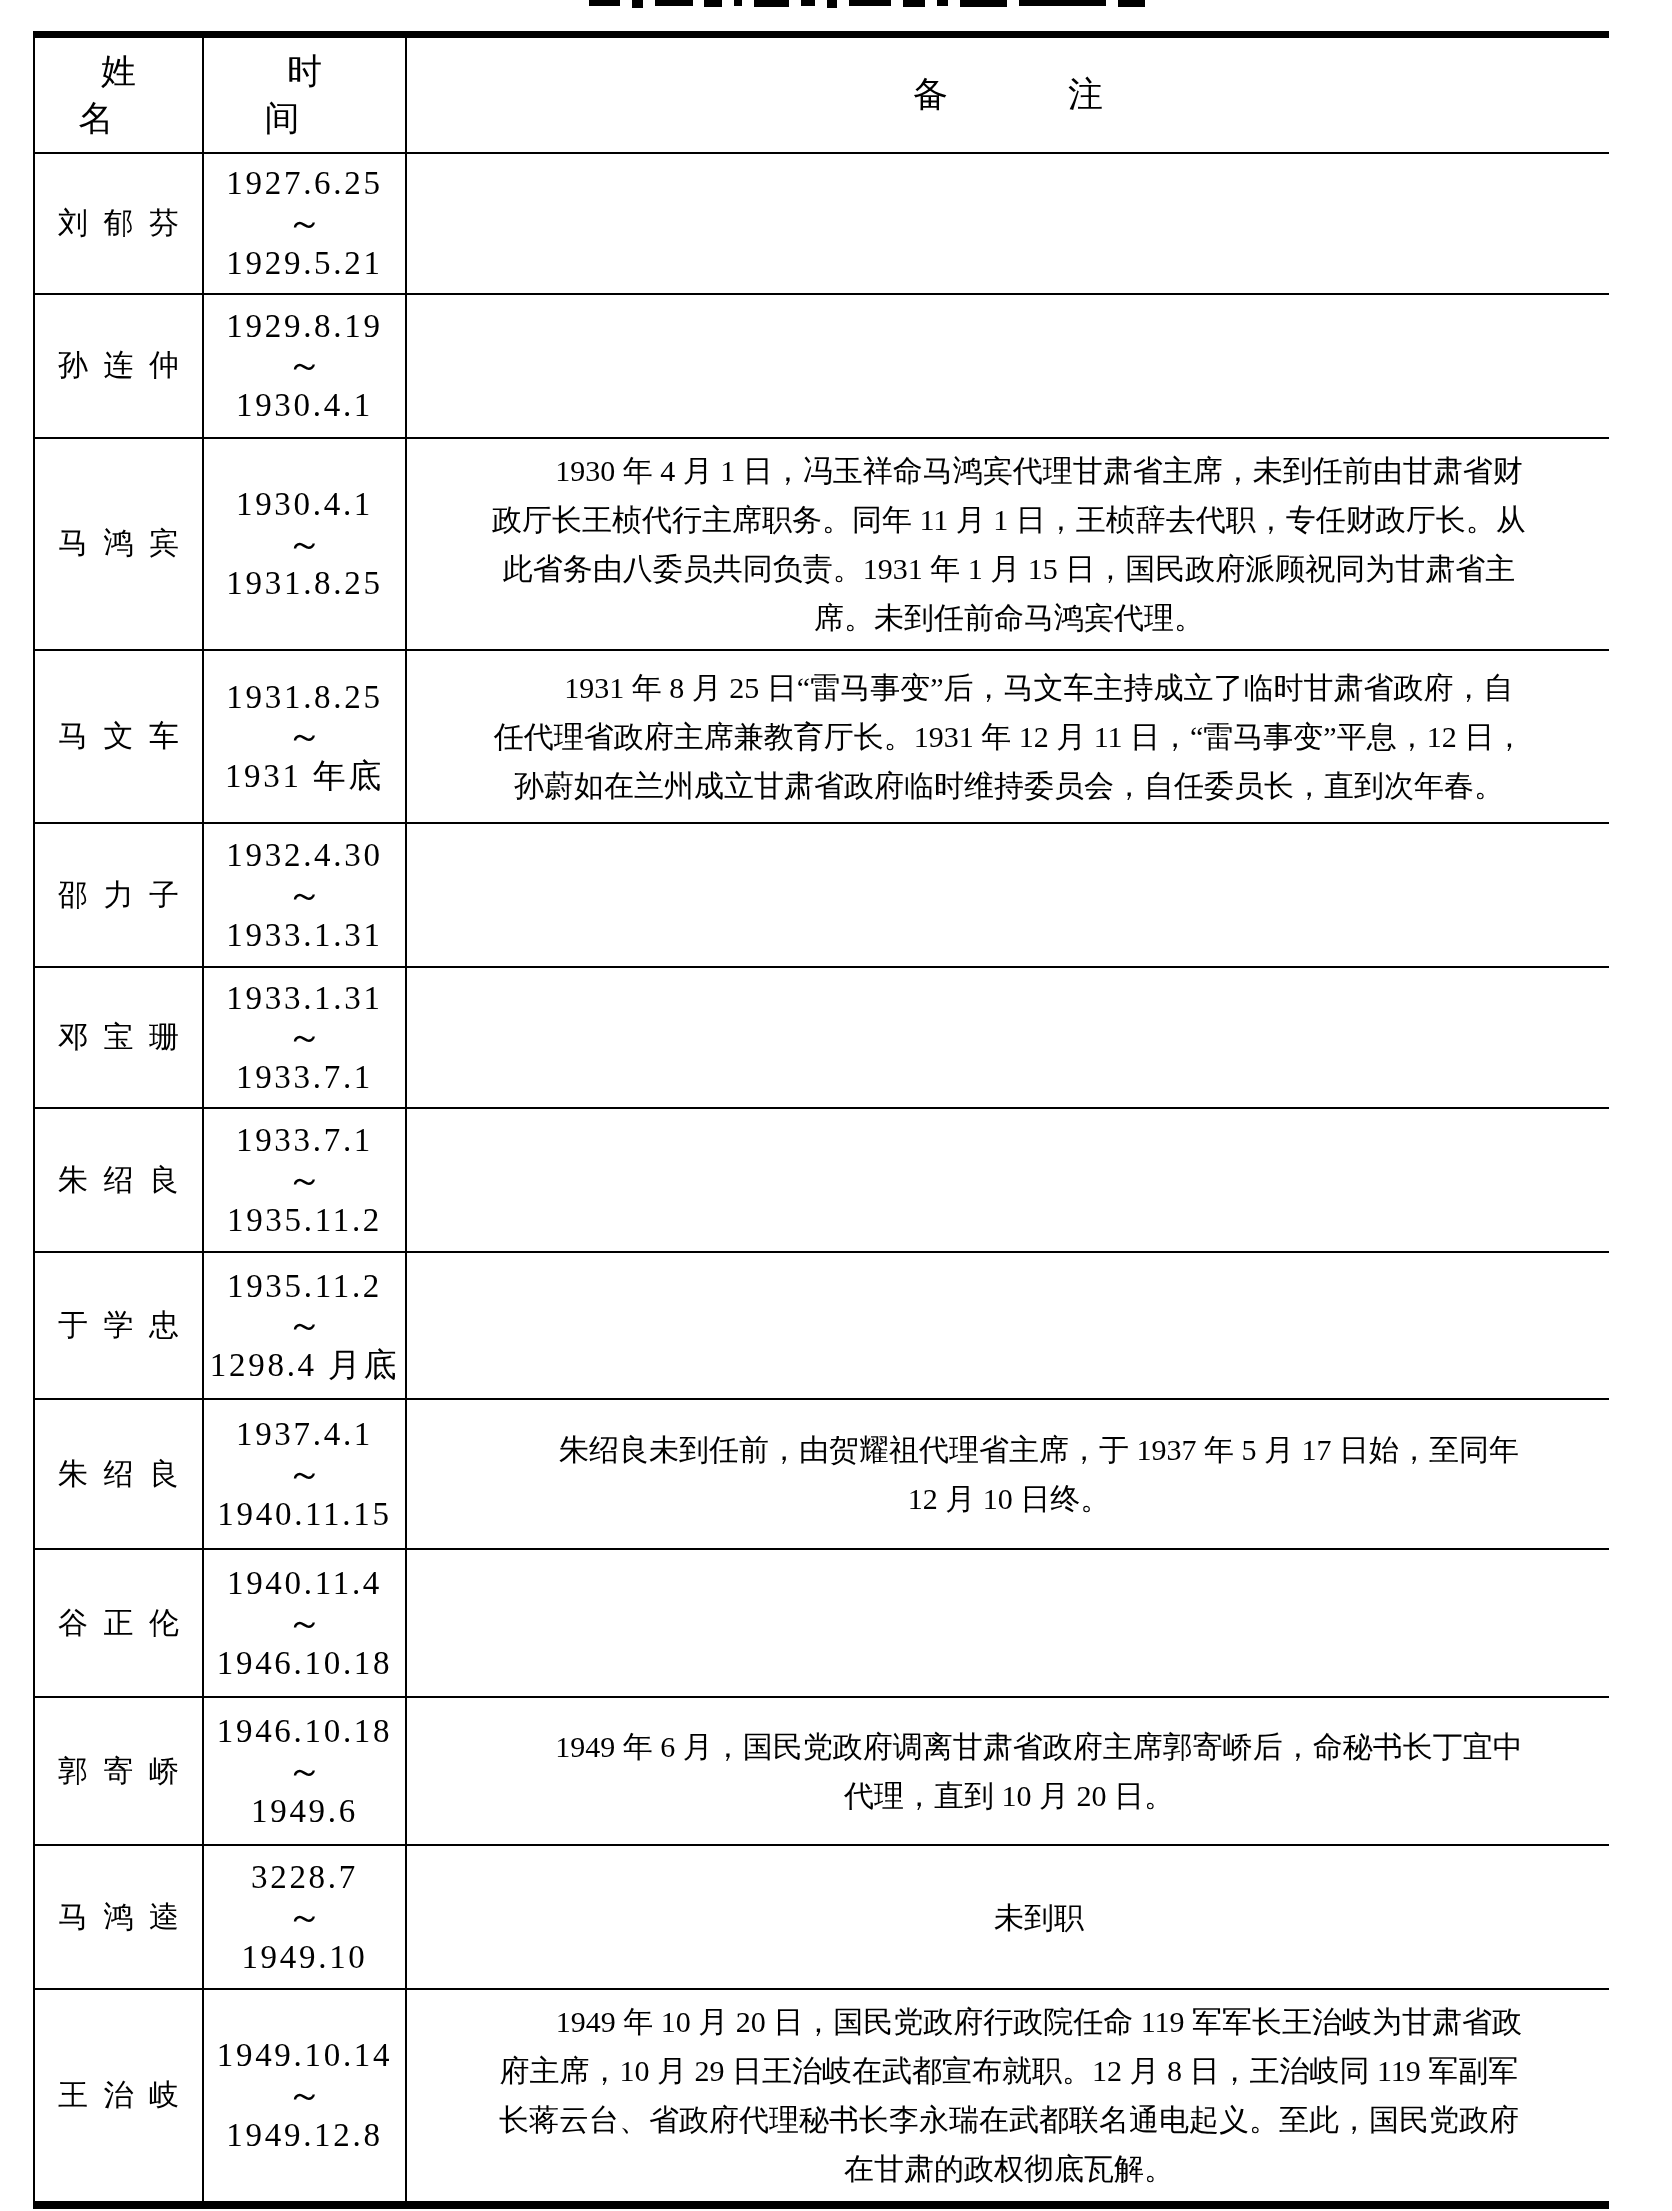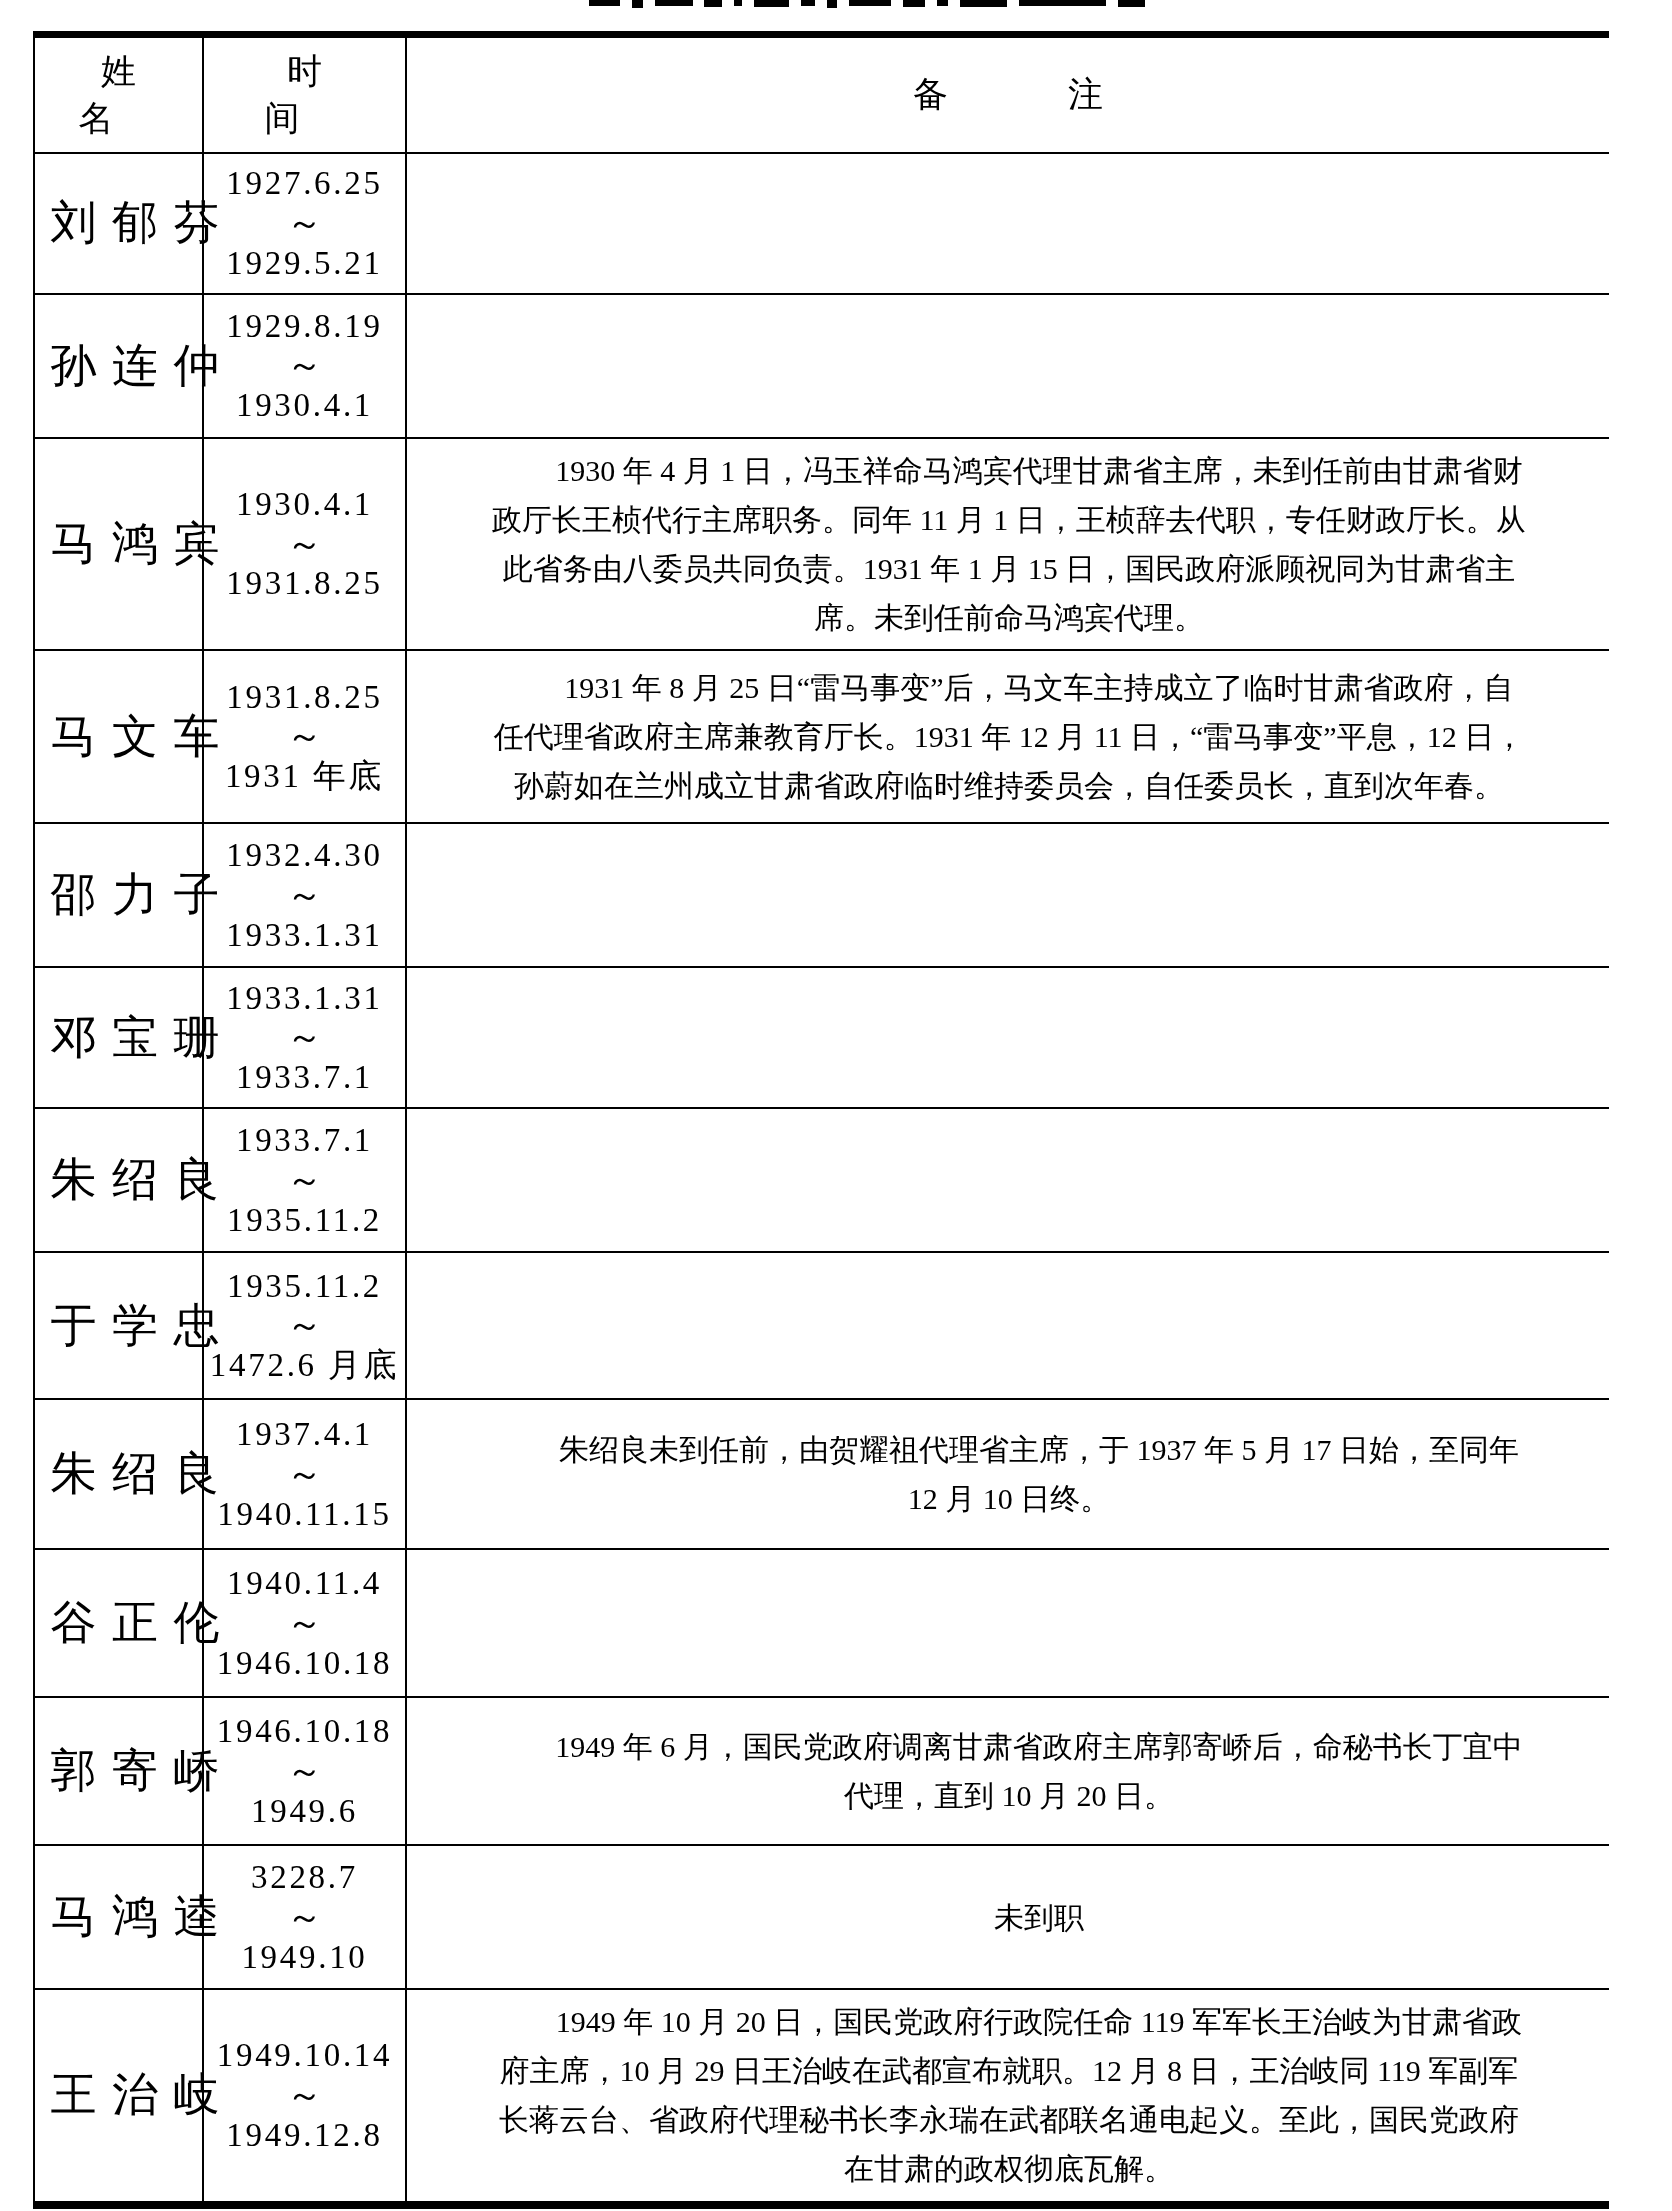--- a/index.html
+++ b/index.html
@@ -67,21 +67,21 @@
   tbody tr:nth-child(10){height:148px;}
   tbody tr:nth-child(11){height:148px;}
   tbody tr:nth-child(12){height:144px;}
   tbody tr:nth-child(13){height:211px;}
 
   th{font-weight:normal;text-align:center;font-size:35px;}
   .h-narrow{letter-spacing:45px;padding-left:45px;}
   .h-wide{letter-spacing:120px;padding-left:120px;}
 
   td.name-cell{text-align:center;}
-  .name{font-size:46px;letter-spacing:15.5px;padding-left:15.5px;white-space:nowrap;}
+  .name{font-size:30px;letter-spacing:15.5px;padding-left:15.5px;white-space:nowrap;}
 
   td.time-cell{text-align:center;}
   .time-box{
     display:flex;flex-direction:column;justify-content:space-evenly;align-items:center;
     height:100%;
   }
   td.time-cell .time-box{min-height:127px;}
   .date{font-size:33px;letter-spacing:2.7px;white-space:nowrap;line-height:1.1;}
   .tilde{font-size:36px;line-height:0.9;}
 
@@ -210,21 +210,21 @@
           </div>
         </td>
         <td class="note-cell"></td>
       </tr>
       <tr>
         <td class="name-cell"><span class="name">于学忠</span></td>
         <td class="time-cell">
           <div class="time-box">
             <div class="date">1935.11.2</div>
             <div class="tilde">～</div>
-            <div class="date">1472.6 月底</div>
+            <div class="date">1298.4 月底</div>
           </div>
         </td>
         <td class="note-cell"></td>
       </tr>
       <tr>
         <td class="name-cell"><span class="name">朱绍良</span></td>
         <td class="time-cell">
           <div class="time-box">
             <div class="date">1937.4.1</div>
             <div class="tilde">～</div>

